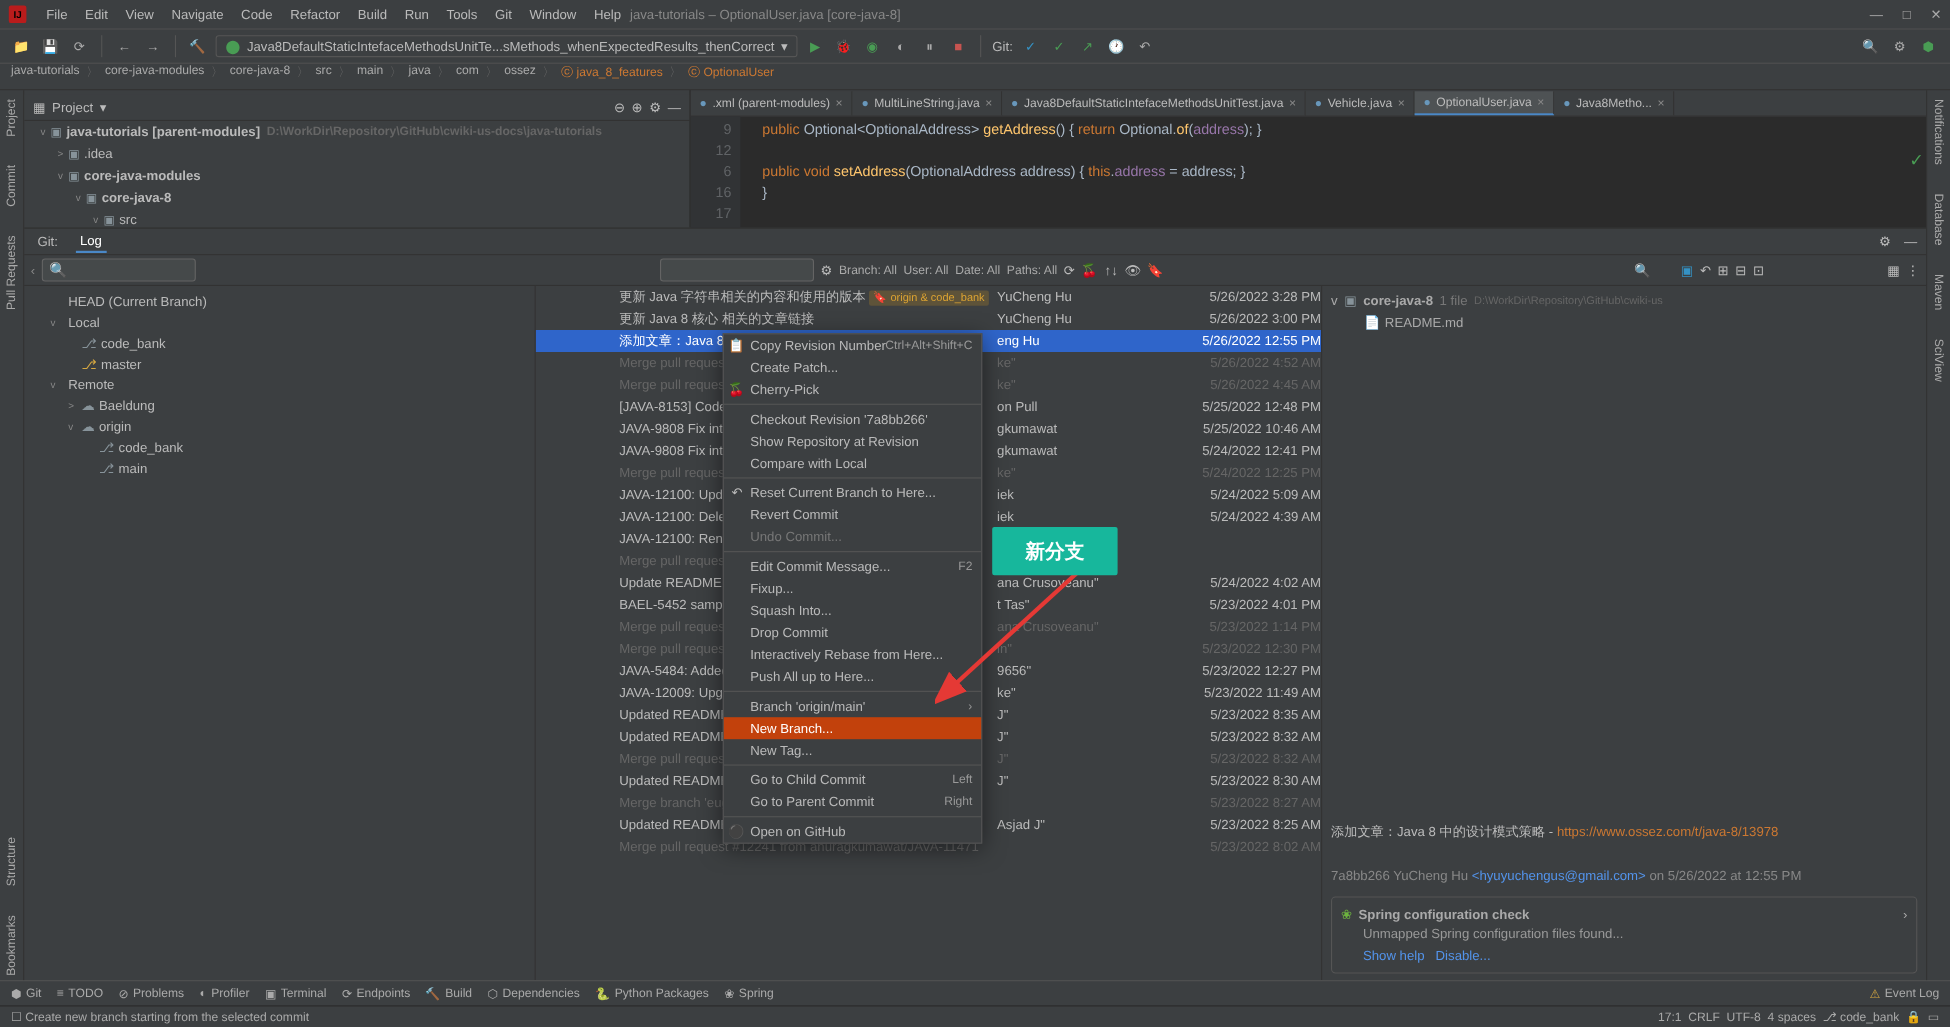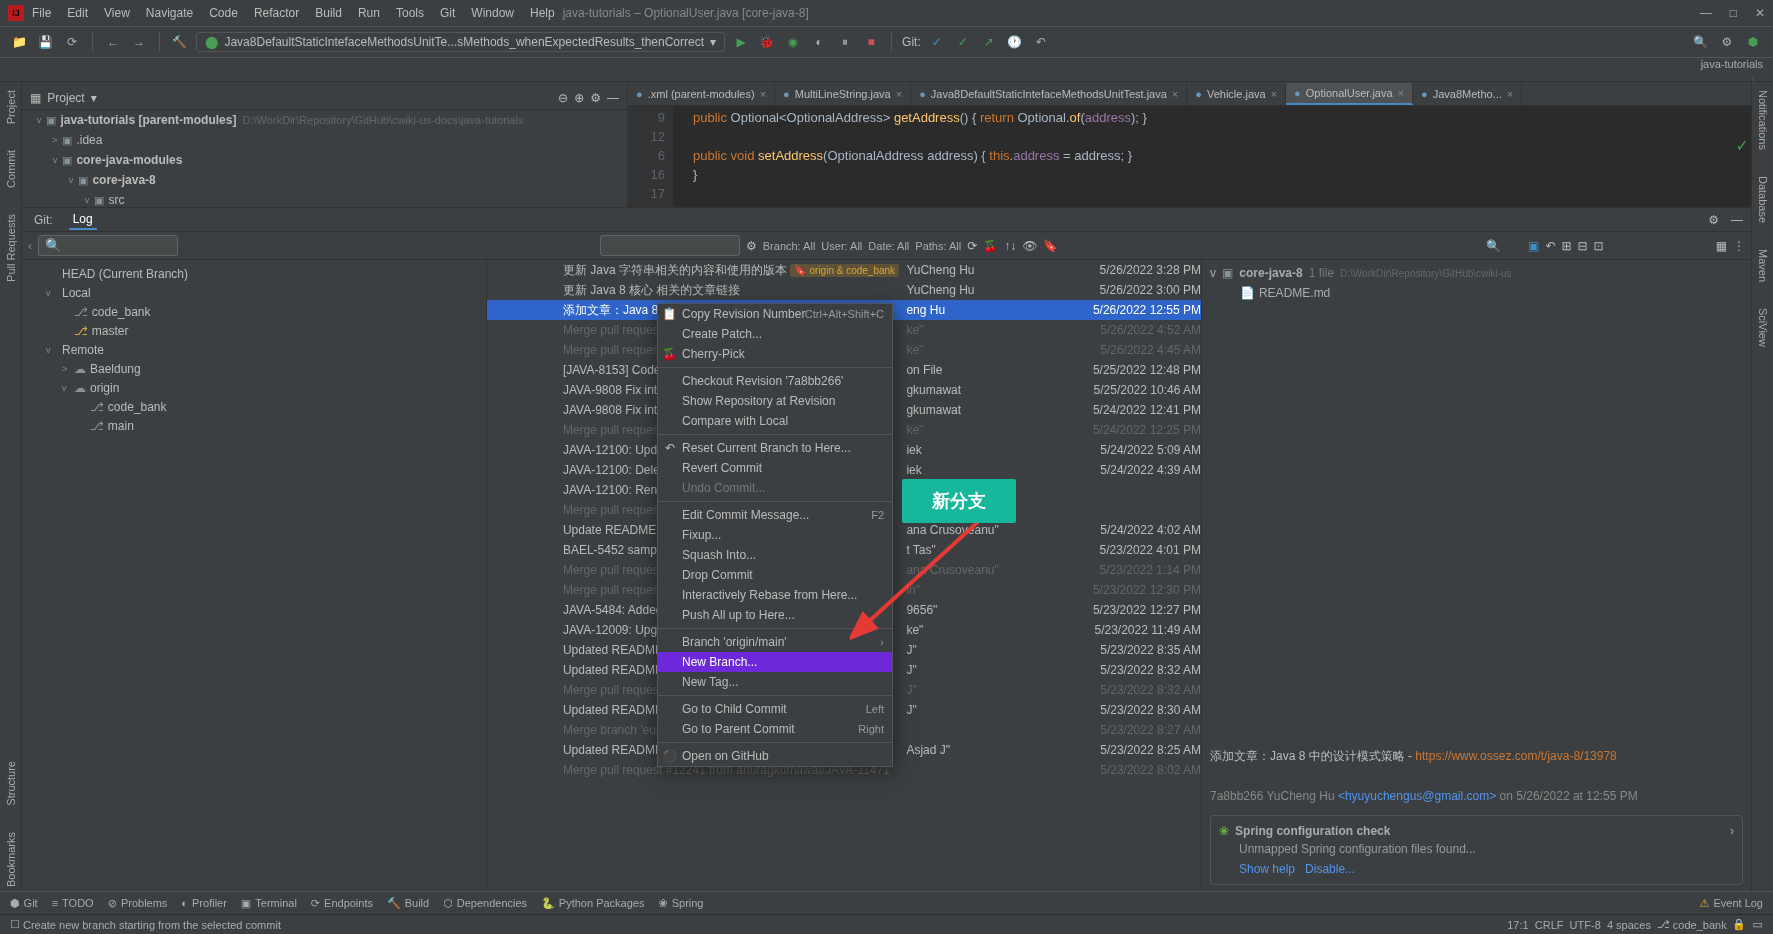--- a/index.html
+++ b/index.html
@@ -1,42 +1,42 @@
 <!DOCTYPE html>
 <html><head>
 <meta charset="utf-8">
 <style>
 * { margin: 0; padding: 0; box-sizing: border-box; font-family: -apple-system, "Segoe UI", Arial, sans-serif; }
 body { background: #2b2b2b; color: #bbb; font-size: 12px; overflow: hidden; width: 1773px; height: 934px; position: relative; }
 .title-bar { background: #3c3f41; height: 27px; display: flex; align-items: center; padding: 0 8px; border-bottom: 1px solid #555; }
-.title-bar .logo { width: 16px; height: 16px; background: #b91c1c; border-radius: 2px; display:flex; align-items:center; justify-content:center; color:#000; font-size:9px; font-weight:bold; }
+.title-bar .logo { width: 16px; height: 16px; background: #b91c1c; border-radius: 2px; margin-right: 10px; display:flex; align-items:center; justify-content:center; color:#000; font-size:9px; font-weight:bold; }
 .title-bar .menu-item { padding: 4px 8px; cursor: pointer; }
 .title-bar .title { flex: 1; color: #888; }
 .title-bar .win-ctrls { display: flex; gap: 18px; color: #aaa; }
 .toolbar { background: #3c3f41; height: 31px; display: flex; align-items: center; padding: 0 10px; gap: 6px; border-bottom: 1px solid #555; }
 .toolbar .tb-icon { width: 20px; height: 20px; display:flex; align-items:center; justify-content:center; color:#aaa; cursor:pointer; }
 .toolbar .run-config { background:#3c3f41; border:1px solid #555; padding:2px 8px; border-radius:3px; display:flex; align-items:center; gap:6px; color:#bbb; }
 .toolbar .sep { width:1px; height:20px; background:#555; margin:0 4px; }
-.breadcrumb { background: #3c3f41; height: 24px; display: flex; align-items: flex-end; padding: 0 10px; gap: 4px; color:#aaa; font-size:11px; border-bottom: 1px solid #323232; flex-direction: column; }
+.breadcrumb { background: #3c3f41; height: 24px; display: flex; align-items: flex-start; padding: 0 10px; gap: 4px; color:#aaa; font-size:11px; border-bottom: 1px solid #323232; }
 .breadcrumb .crumb { cursor:pointer; }
 .breadcrumb .crumb.last { color:#cc7832; }
 .breadcrumb .sep { color:#666; margin:0 2px; }
 .main-area { display:flex; height: calc(100% - 27px - 31px - 24px - 23px - 20px); }
 .left-gutter { width: 22px; background:#3c3f41; border-right:1px solid #323232; display:flex; flex-direction:column; align-items:center; padding-top:4px; gap:18px; }
 .left-gutter .tab-label { writing-mode: vertical-rl; transform: rotate(180deg); color:#aaa; font-size:11px; cursor:pointer; padding:4px 0; }
 .right-gutter { width: 22px; background:#3c3f41; border-left:1px solid #323232; display:flex; flex-direction:column; align-items:center; padding-top:4px; gap:18px;}
 .right-gutter .tab-label { writing-mode: vertical-rl; color:#aaa; font-size:11px; cursor:pointer; padding:4px 0;}
 .content { flex:1; display:flex; flex-direction:column; }
 .proj-header { background:#3c3f41; height:24px; display:flex; align-items:center; padding:0 8px; gap:6px; color:#bbb; font-size:12px; border-bottom:1px solid #323232;}
 .split-top { display:flex; height:125px; }
 .project-tree { width: 605px; background:#3c3f41; overflow:hidden; font-size:12px; padding:4px 0;}
 .project-tree .node { display:flex; align-items:center; height:20px; cursor:pointer; }
 .project-tree .arrow { width:14px; text-align:center; color:#888; font-size:9px;}
 .project-tree .folder-icon { color:#87939a; margin-right:4px; font-size:11px;}
-.project-tree .path-info { color:#666; margin-left:6px; font-size:11px;}
+.project-tree .path-info { color:#666; margin-left:6px; font-size:11px;font-weight:bold;}
 .editor-area { flex:1; background:#2b2b2b; display:flex; flex-direction:column; border-left:1px solid #323232;}
 .editor-tabs { height:24px; background:#3c3f41; display:flex; align-items:flex-end; overflow:hidden; border-bottom:1px solid #323232;}
 .editor-tab { height:22px; padding:0 8px; display:flex; align-items:center; gap:5px; background:#3c3f41; color:#bbb; font-size:11px; border-right:1px solid #323232; cursor:pointer; white-space:nowrap;}
 .editor-tab.active { background:#4e5254; border-bottom:2px solid #4a88c7;}
 .editor-tab .close { color:#888; font-size:11px;}
 .editor-body { flex:1; display:flex; font-family:'Consolas',monospace; font-size:13px; position:relative;}
 .gutter-nums { width:45px; background:#313335; color:#606366; text-align:right; padding:4px 8px 0 0;}
 .gutter-nums div { height:19px; }
 .code { flex:1; padding:4px 0 0 20px; color:#a9b7c6; position:relative;}
 .code .line { height:19px; white-space:pre;}
@@ -64,21 +64,21 @@
 .details-pane { flex:1; display:flex; flex-direction:column; padding:6px 8px; font-size:12px; color:#aaa; overflow:hidden;}
 .details-pane .detail-header { display:flex; align-items:center; gap:6px; margin-bottom:6px;}
 .details-pane .commit-msg-detail { margin-top:24px; color:#bbb; word-wrap:break-word;}
 .details-pane .link { color:#cc7832;}
 .details-pane .spring-notif { background:#3c3f41; border:1px solid #555; border-radius:4px; padding:8px; margin-top:12px;}
 .bottom-toolbar { height:23px; background:#3c3f41; display:flex; align-items:center; padding:0 10px; gap:14px; border-top:1px solid #555; font-size:11px;}
 .bottom-toolbar .btab { display:flex; align-items:center; gap:4px; cursor:pointer; color:#aaa;}
 .status-bar { height:20px; background:#3c3f41; display:flex; align-items:center; padding:0 10px; font-size:11px; color:#aaa; border-top:1px solid #2b2b2b;}
 .context-menu { position:absolute; background:#3c3f41; border:1px solid #555; width:236px; box-shadow:0 4px 20px rgba(0,0,0,0.5); z-index:100;}
 .context-menu .citem { height:20px; display:flex; align-items:center; padding:0 24px; font-size:12px; cursor:pointer; position:relative;}
-.context-menu .citem.selected { background:#6d28d9; color:#fff;}
+.context-menu .citem.selected { background:#c2410c; color:#fff;}
 .context-menu .citem.disabled { color:#777;}
 .context-menu .cicon { position:absolute; left:4px; width:16px; text-align:center;}
 .context-menu .shortcut { position:absolute; right:8px; color:#999; font-size:11px;}
 .context-menu .csep { height:1px; background:#555; margin:3px 0;}
 .callout { position:absolute; background:#17b79c; color:#fff; font-size:18px; font-weight:bold; padding:10px 30px; z-index:200; border-radius:2px;}
 .arrow-svg { position:absolute; z-index:199; pointer-events:none;}
 .tag-badge { background:#5e5339; color:#dca332; font-size:10px; padding:1px 4px; border-radius:2px; display:inline-flex; align-items:center; gap:2px;}
 </style>
 </head>
 <body>
@@ -365,21 +365,21 @@
             </div>
             <div class="commit-row dim">
               <div class="graph-col"></div>
               <div class="msg-col">Merge pull request #12</div>
               <div class="author-col">ke"</div>
               <div class="date-col">5/26/2022 4:45 AM</div>
             </div>
             <div class="commit-row">
               <div class="graph-col"></div>
               <div class="msg-col">[JAVA-8153] Code clea</div>
-              <div class="author-col">on File</div>
+              <div class="author-col">on Pull</div>
               <div class="date-col">5/25/2022 12:48 PM</div>
             </div>
             <div class="commit-row">
               <div class="graph-col"></div>
               <div class="msg-col">JAVA-9808 Fix integrat</div>
               <div class="author-col">gkumawat</div>
               <div class="date-col">5/25/2022 10:46 AM</div>
             </div>
             <div class="commit-row">
               <div class="graph-col"></div>

